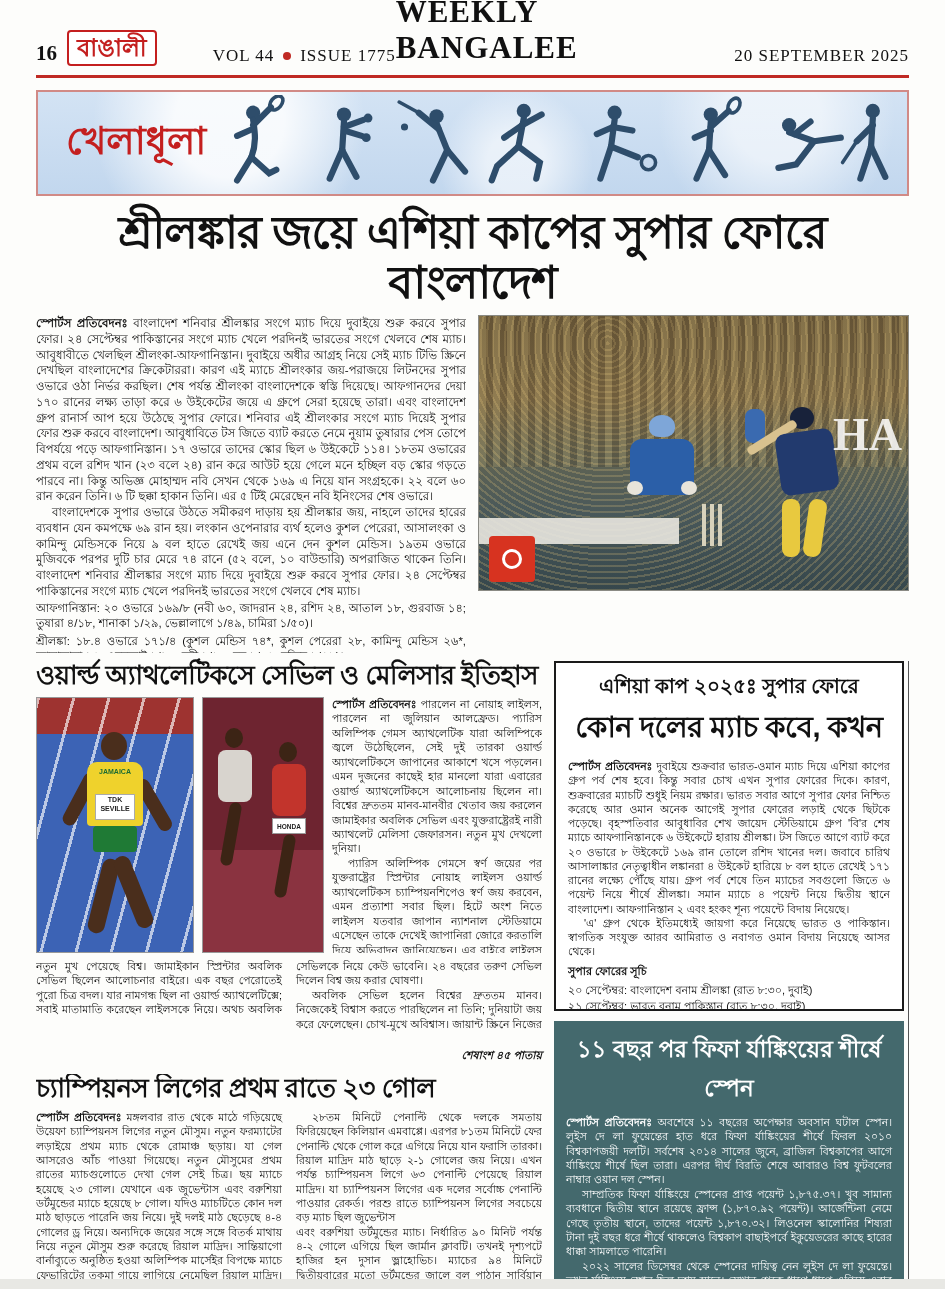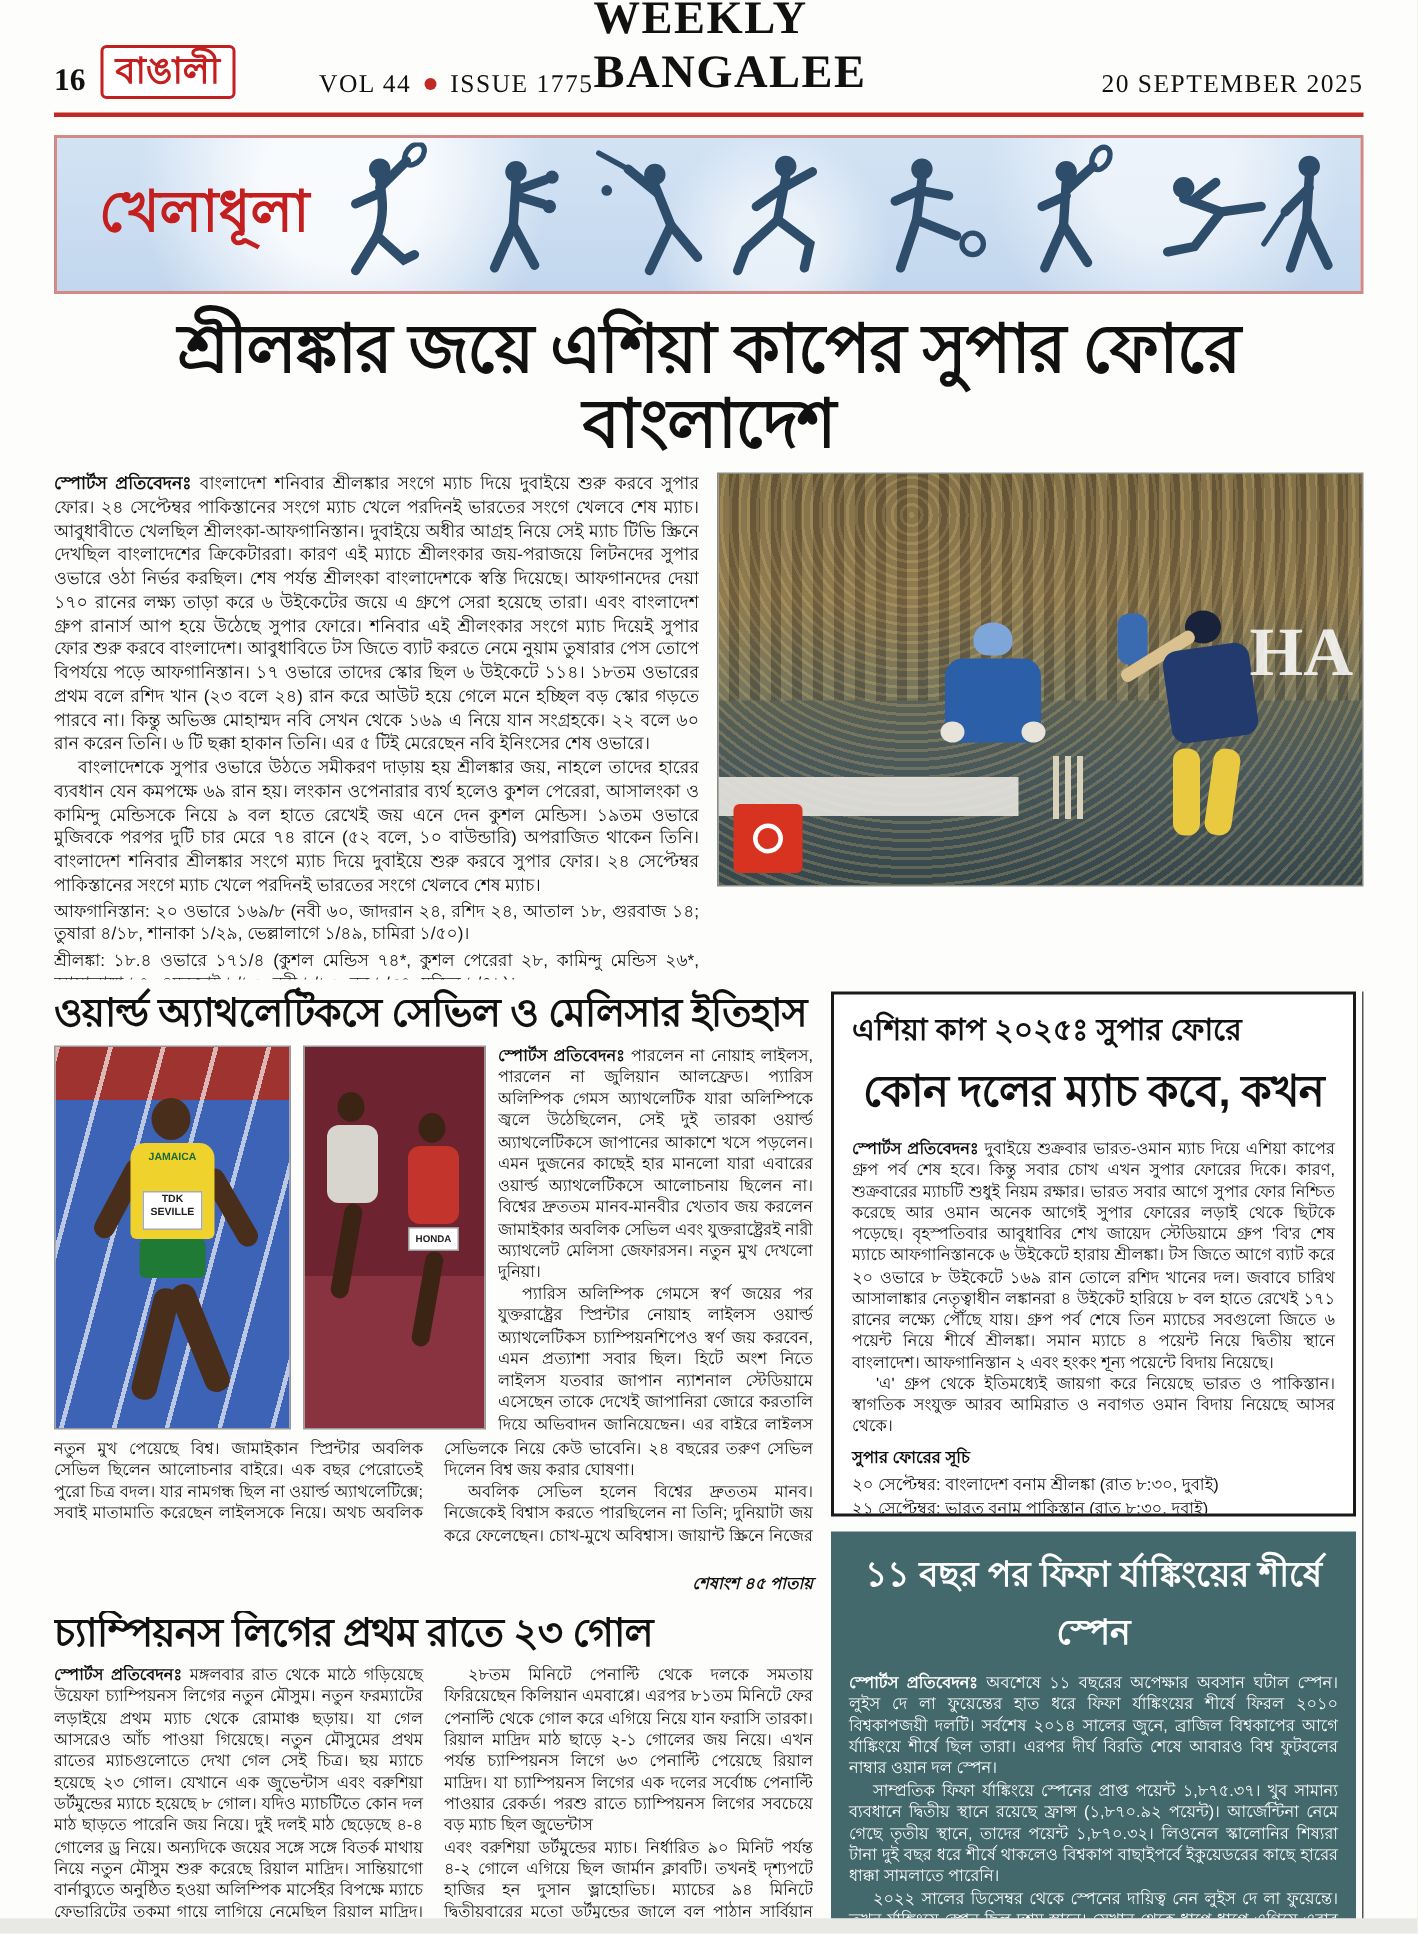--- a/index.html
+++ b/index.html
@@ -100,21 +100,21 @@
   .p2-torso { width:34px; height:52px; border-radius:8px; margin:2px 0 0 7px; }
   .ra .p2-torso { background:#d8d4ce; } .rb .p2-torso { background:#c2342c; }
   .p2-bib { width:34px; height:16px; background:#fff; border:1px solid #999; margin:2px 0 0 7px;
             font-size:6.5px; font-weight:bold; text-align:center; line-height:15px; color:#222; }
   .p2-legs { width:12px; height:64px; background:#3c2415; border-radius:6px; margin:0 0 0 14px; transform:rotate(10deg); }
   
   .ucl { margin-top:8px; flex:1; overflow:hidden; }
   .ucl-cols { column-count:2; column-gap:14px; font-size:10.8px; line-height:1.33; text-align:justify; height:228px; overflow:hidden; }
   
   .asia-box { border:2px solid #1a1a1a; padding:8px 12px 6px 12px; height:350px; overflow:hidden; background:#fff; }
-  .asia-h1 { font-size:20px; font-weight:800; }
+  .asia-h1 { text-align:center; font-size:20px; font-weight:800; }
   .asia-h2 { text-align:center; font-size:29px; font-weight:800; letter-spacing:-.5px; margin-bottom:6px; }
   .asia-body { font-size:10.8px; line-height:1.32; text-align:justify; }
   .sched-title { font-weight:bold; font-size:11px; margin-top:4px; }
   .sched-line { font-size:11px; line-height:1.5; }
   
   .fifa-box { flex:1; background:#44696d; color:#fff; padding:10px 12px; overflow:hidden; }
   .fifa-h { text-align:center; font-size:23px; font-weight:800; margin-bottom:6px; }
   .fifa-body { font-size:10.8px; line-height:1.33; text-align:justify; }
   
   .sil { stroke:#2e4d6b; stroke-width:7; stroke-linecap:round; fill:none; }

